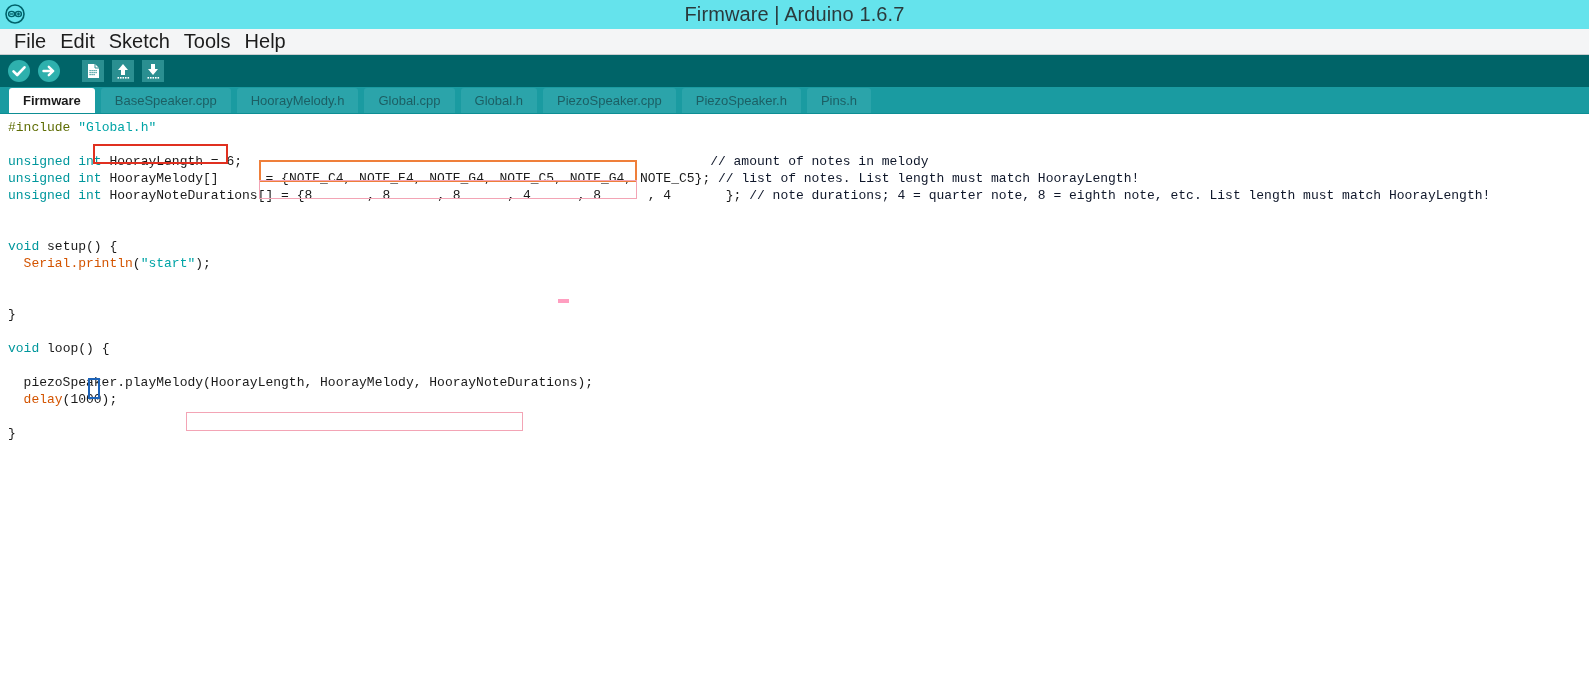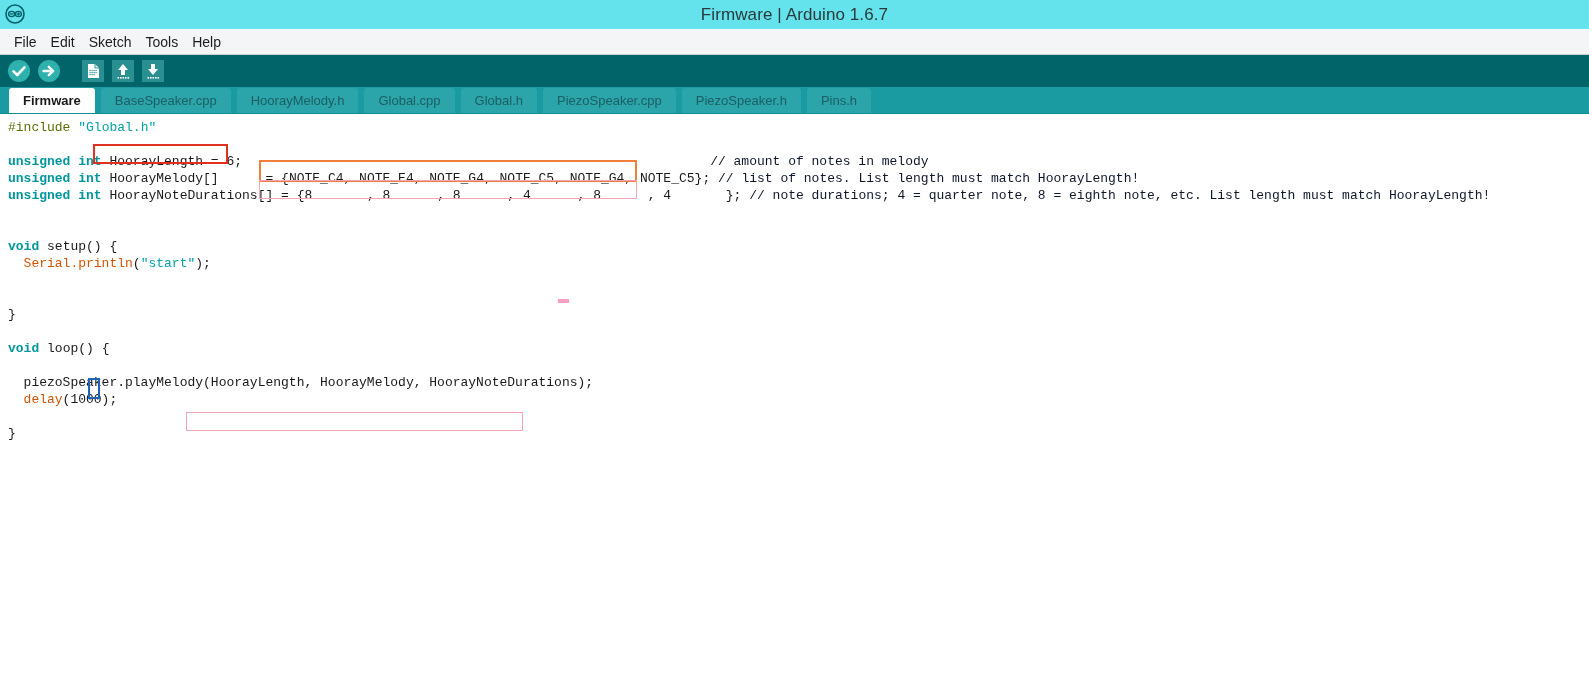--- a/index.html
+++ b/index.html
@@ -20,37 +20,37 @@
     align-items: center;
     justify-content: center;
   }
   .titlebar-logo {
     position: absolute;
     left: 4px; top: 3px;
     width: 22px; height: 22px;
     display: flex; align-items: center; justify-content: center;
   }
   .titlebar-title {
-    font-size: 17px;
+    font-size: 20px;
     color: #2a3a3c;
     font-family: "Liberation Sans", sans-serif;
     letter-spacing: 0.1px;
   }
 
   
   .menubar {
     height: 26px;
     background: #f4f5f6;
     display: flex;
     align-items: center;
     padding-left: 7px;
     border-bottom: 1px solid #c9ced0;
   }
   .menu-item {
-    font-size: 14px;
+    font-size: 20px;
     color: #1c1c1c;
     padding: 0 7px;
     cursor: default;
     font-family: "Liberation Sans", sans-serif;
   }
 
   
   .toolbar {
     height: 32px;
     background: #006468;
@@ -109,21 +109,21 @@
     line-height: 17px;
     padding-top: 5px;
   }
   .code-line {
     position: relative;
     height: 17px;
     white-space: pre;
     padding-left: 8px;
     color: #1a1a1a;
   }
-  .kw        { color: #00979c; font-weight: 700; }
+  .kw        { color: #00979c; font-weight: 400; }
   .fn        { color: #d35400; }
   .cmt       { color: #0f172a; }
   .pre       { color: #5e6d03; }
   .str       { color: #00a4a6; }
   .plain     { color: #1a1a1a; }
 
   
   .box {
     position: absolute;
     pointer-events: none;

